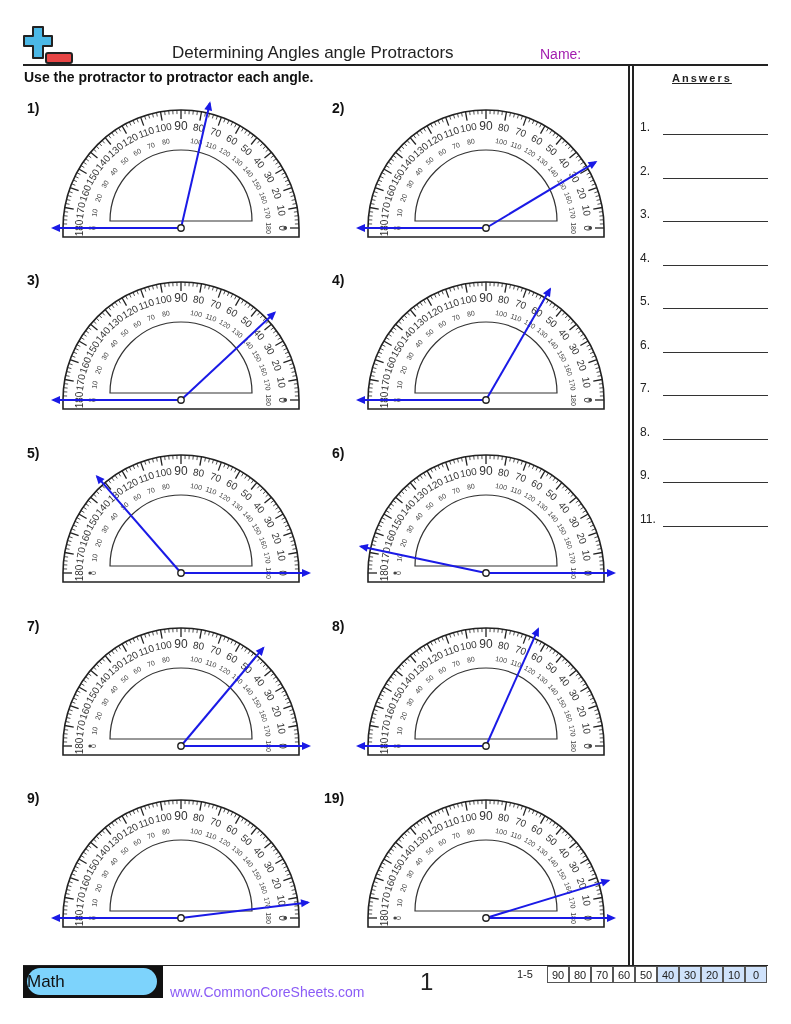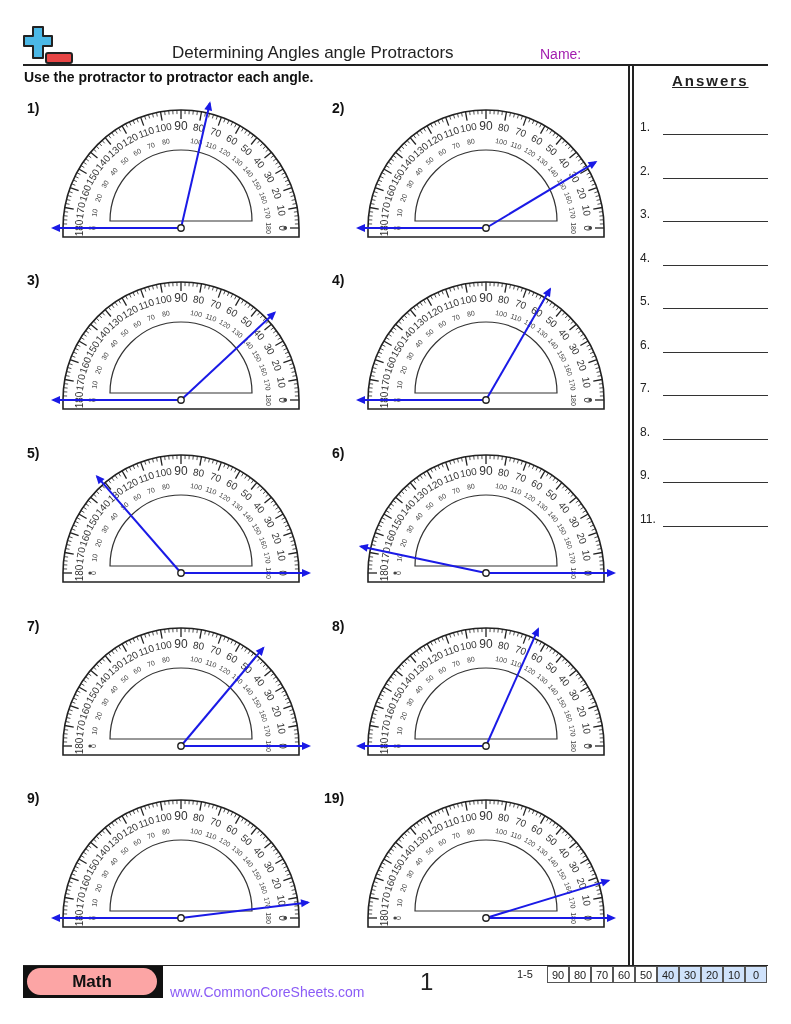--- a/index.html
+++ b/index.html
@@ -3,28 +3,28 @@
 <meta charset="utf-8">
 <style>
   html, body { margin: 0; padding: 0; background: #ffffff; }
   body { width: 791px; height: 1024px; position: relative; overflow: hidden; font-family: "Liberation Sans", sans-serif; color: #222; }
   .logo { position: absolute; left: 23px; top: 25px; width: 52px; height: 40px; }
   .title { position: absolute; left: 172px; top: 43px; font-size: 17px; color: #222; }
   .name-label { position: absolute; left: 540px; top: 46px; font-size: 14px; color: #a21caf; }
   .header-rule { position: absolute; left: 23px; top: 64px; width: 745px; height: 2px; background: #222; }
   .instructions { position: absolute; left: 24px; top: 69px; font-size: 14px; font-weight: bold; color: #111; }
   .divider { position: absolute; left: 628px; top: 66px; width: 2px; height: 899px; border-left: 2px solid #222; border-right: 2px solid #222; box-sizing: content-box; }
-  .answers-title { position: absolute; left: 672px; top: 72px; font-size: 15px; font-weight: bold; letter-spacing: 2px; text-decoration: underline; color: #222; }
+  .answers-title { position: absolute; left: 672px; top: 72px; font-size: 11px; font-weight: bold; letter-spacing: 2px; text-decoration: underline; color: #222; }
   .answer-row { position: absolute; left: 640px; font-size: 12px; color: #222; }
   .answer-line { position: absolute; left: 663px; width: 105px; height: 1px; background: #333; }
   .problem-num { position: absolute; font-size: 14px; font-weight: bold; color: #111; }
   svg.prot { position: absolute; overflow: visible; }
   .footer-rule { position: absolute; left: 23px; top: 965px; width: 745px; height: 1px; background: #222; }
   .math-badge { position: absolute; left: 23px; top: 966px; width: 140px; height: 32px; background: #111; }
-  .math-pill { position: absolute; left: 27px; top: 968px; width: 130px; height: 27px; background: #fca5a5; border-radius: 14px; text-align: center; font-size: 17px; font-weight: bold; line-height: 27px; color: #111; }
+  .math-pill { position: absolute; left: 27px; top: 968px; width: 130px; height: 27px; background: #7dd3fc; border-radius: 14px; text-align: left; font-size: 17px; font-weight: normal; line-height: 27px; color: #111; }
   .site { position: absolute; left: 170px; top: 984px; font-size: 14px; color: #8b5cf6; }
   .page-num { position: absolute; left: 420px; top: 968px; font-size: 24px; color: #222; }
   .score-label { position: absolute; left: 517px; top: 968px; font-size: 11px; color: #222; }
   .score-box { position: absolute; top: 966px; height: 17px; border: 1px solid #555; font-size: 11px; text-align: center; line-height: 17px; box-sizing: border-box; color: #222; }
 </style>
 </head>
 <body>
 
 <svg class="logo" viewBox="0 0 52 40">
   <path d="M9 0 h10 v9 h9 v10 h-9 v12 h-10 v-12 h-9 v-10 h9 z" transform="translate(1,2)" fill="#4bb8e6" stroke="#222" stroke-width="2" stroke-linejoin="round"></path>

